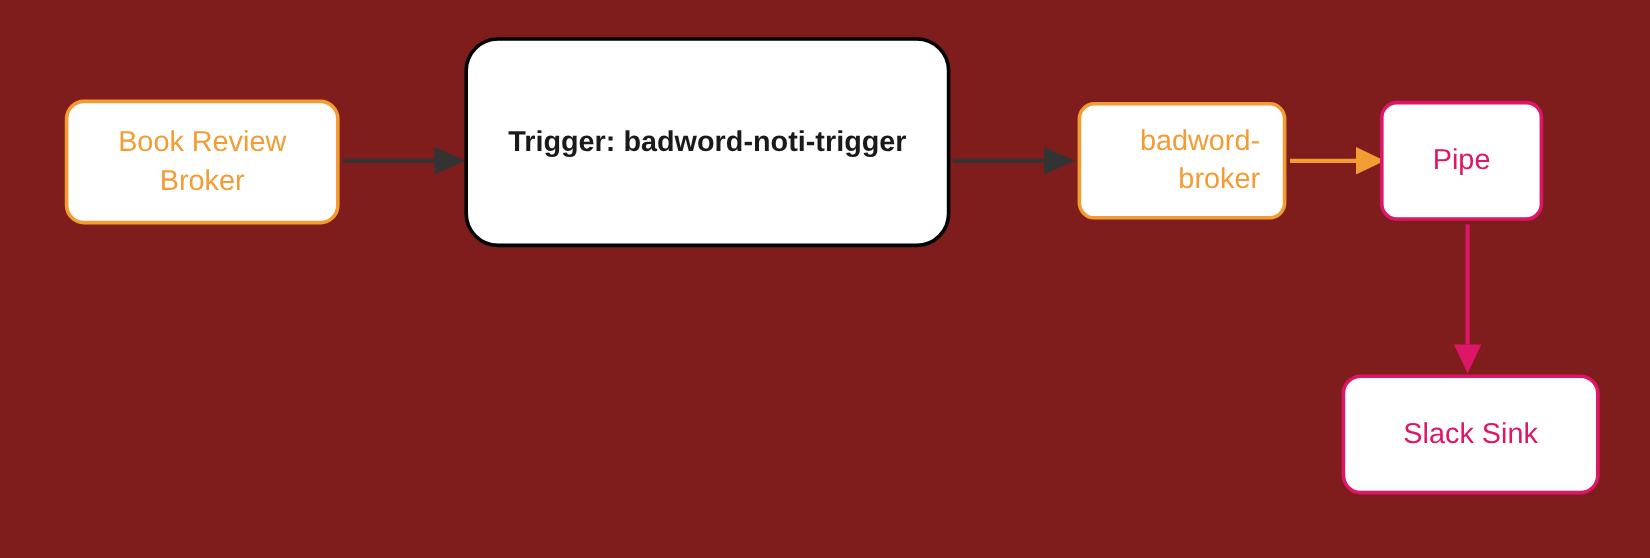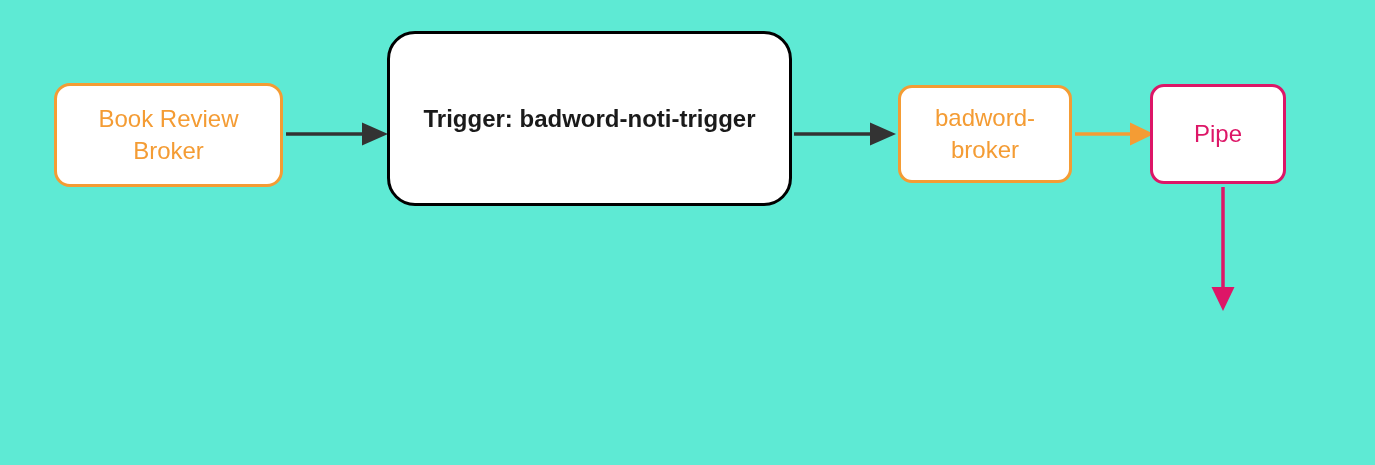--- a/index.html
+++ b/index.html
@@ -5,21 +5,21 @@
   html, body {
     margin: 0;
     padding: 0;
     background: #ffffff;
     font-family: "Liberation Sans", sans-serif;
   }
   .canvas {
     position: relative;
     width: 1375px;
     height: 465px;
-    background: #5eead4;
+    background: #7f1d1d;
     overflow: hidden;
   }
   .edges {
     position: absolute;
     left: 0; top: 0;
     pointer-events: none;
   }
   .edge-dark   { color: var(--edge_dark); }
   .edge-orange { color: var(--orange); }
   .edge-pink   { color: var(--pink); }
@@ -88,22 +88,25 @@
   <div class="node node-orange" style="left:54px; top:83px; width:229px; height:104px;">
     <span class="label-wrap-170">Book Review Broker</span>
   </div>
 
   <div class="node node-black" style="left:387px; top:31px; width:405px; height:175px;">
     <div class="tline">
       <span class="b">Trigger: badword-noti-trigger</span><span></span>
     </div>
   </div>
 
-  <div class="node node-orange" style="left:898px; top:85px; width:174px; height:98px; border-radius:14px;">
+  <div class="node node-orange" style="left:898px; top:85px; width:174px; height:98px; border-radius:14px;text-align:right;">
     <span class="label-wrap-130">badword-broker</span>
   </div>
 
   <div class="node node-pink" style="left:1150px; top:84px; width:136px; height:100px; border-radius:14px;">
     <span>Pipe</span>
   </div>
 
+  <div class="node node-pink" style="left:1118px; top:312px; width:215px; height:100px;">
+    <span>Slack Sink</span>
+  </div>
 
 </div>
 
 </body></html>

